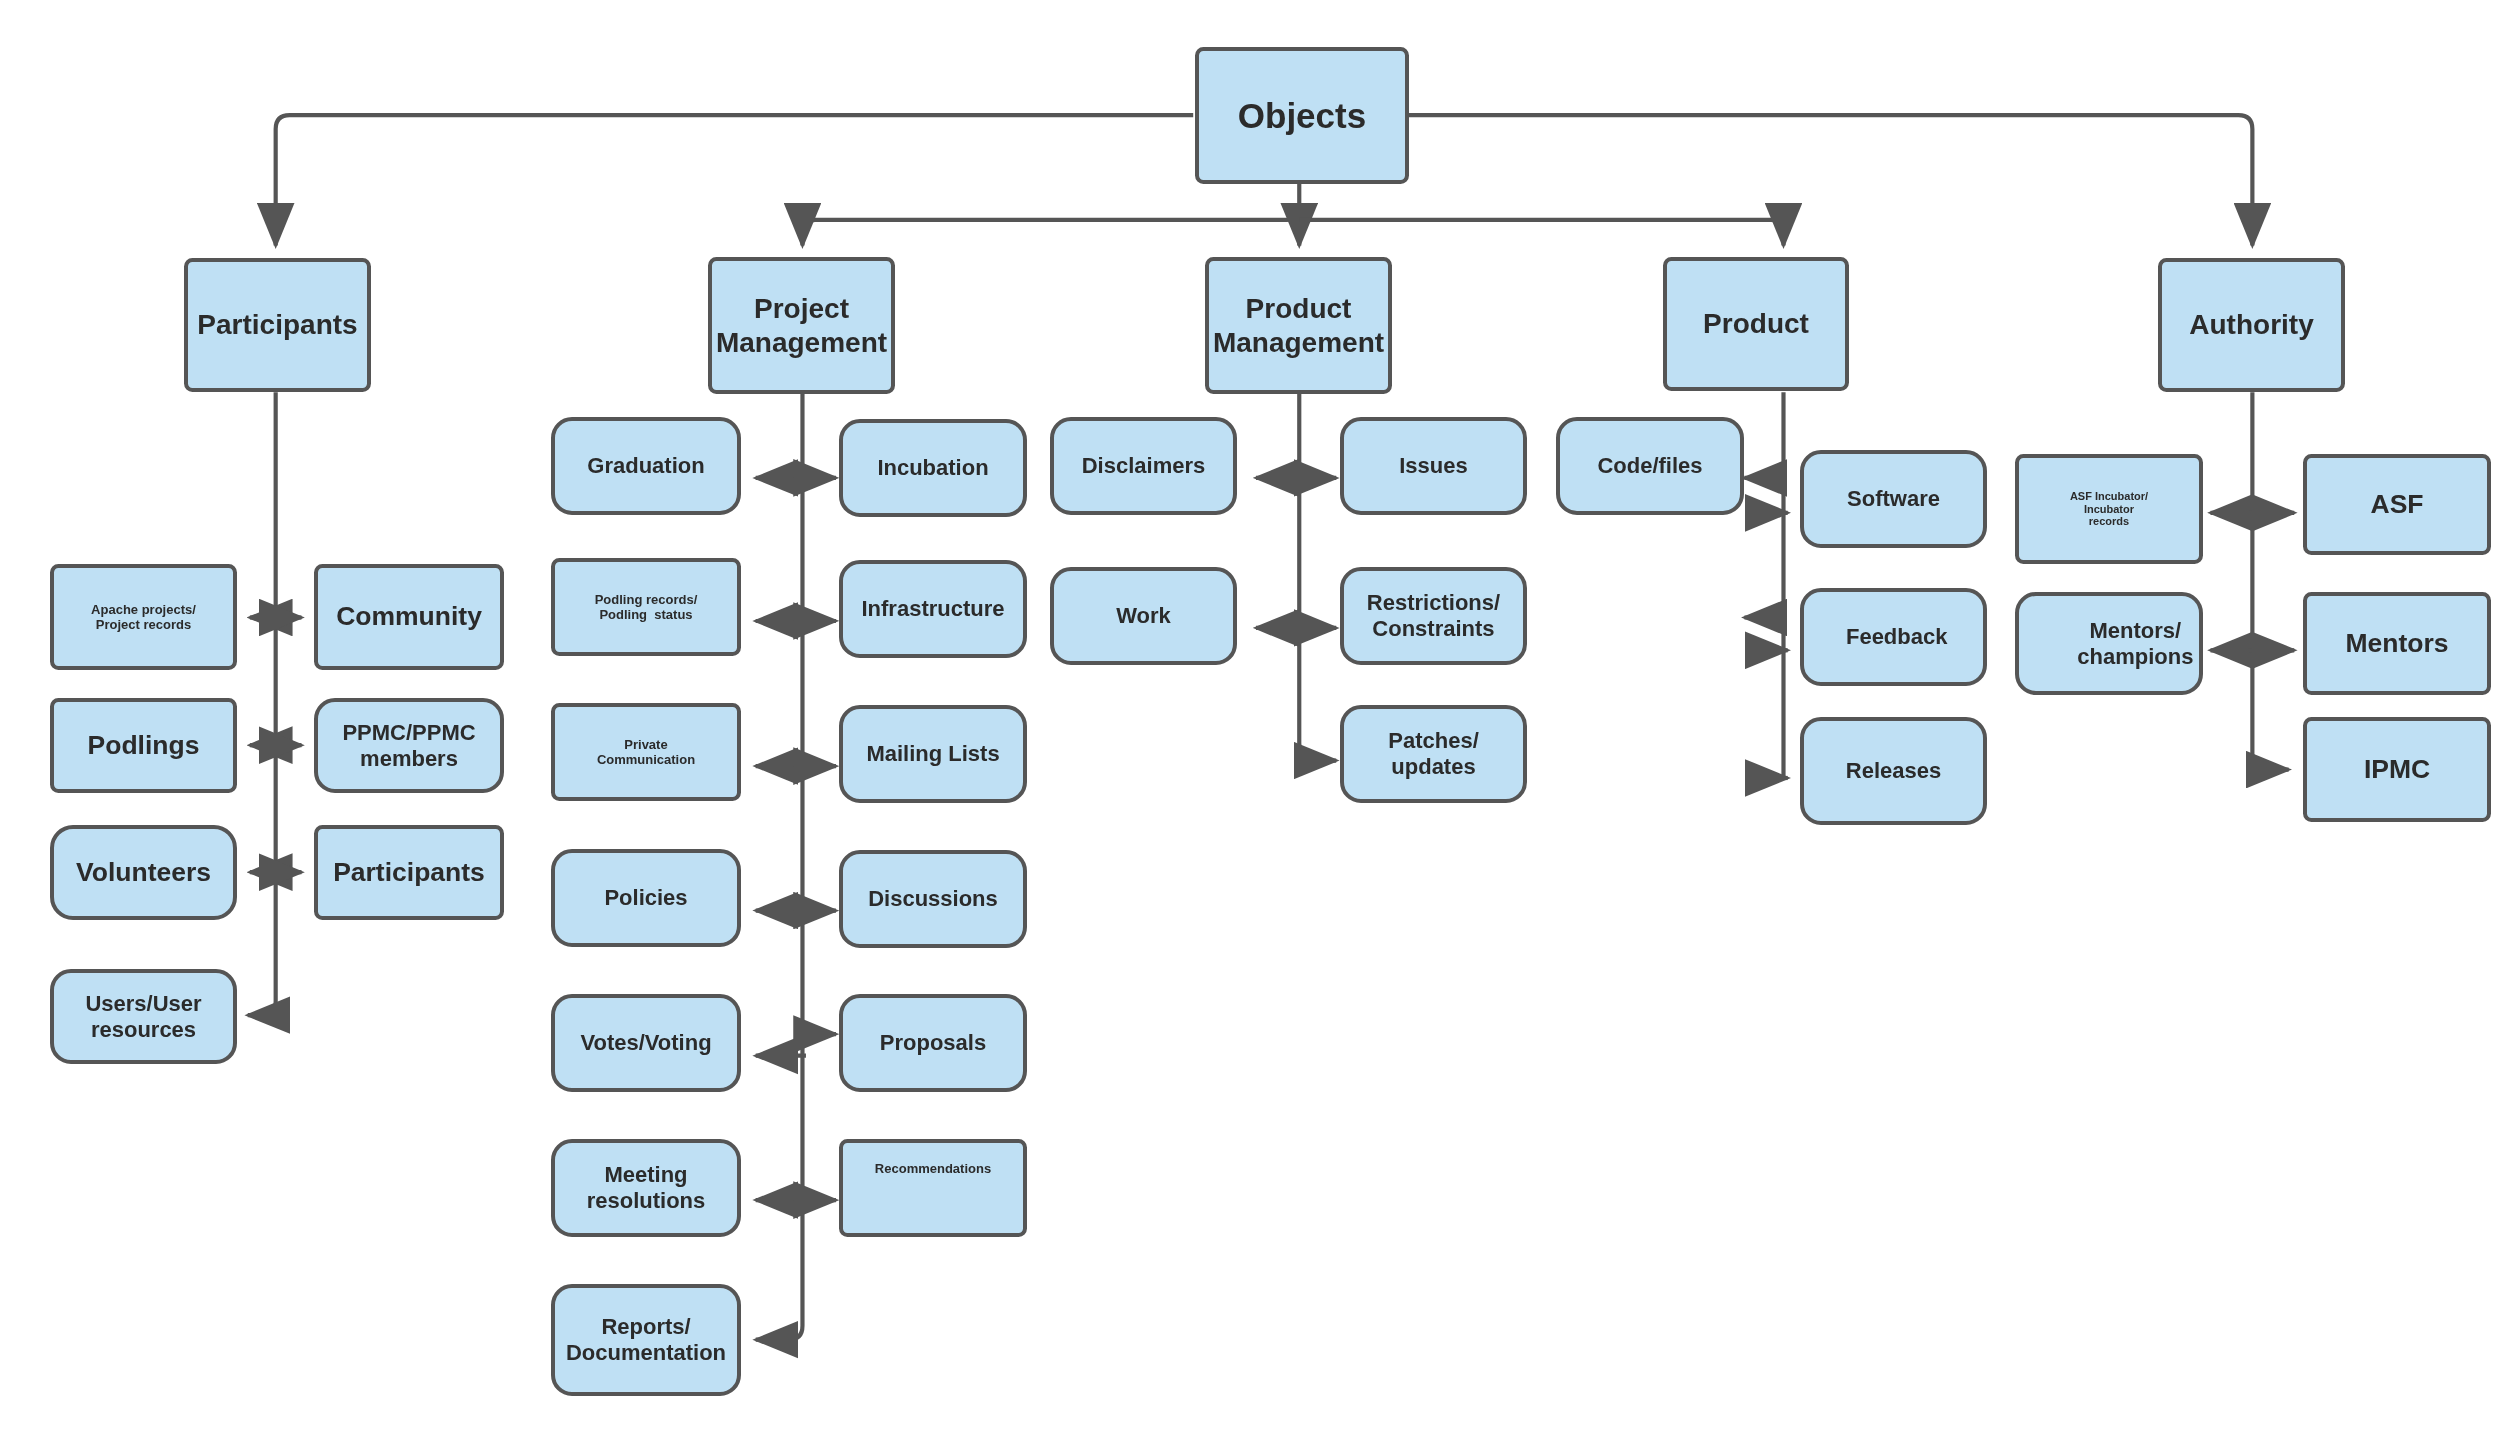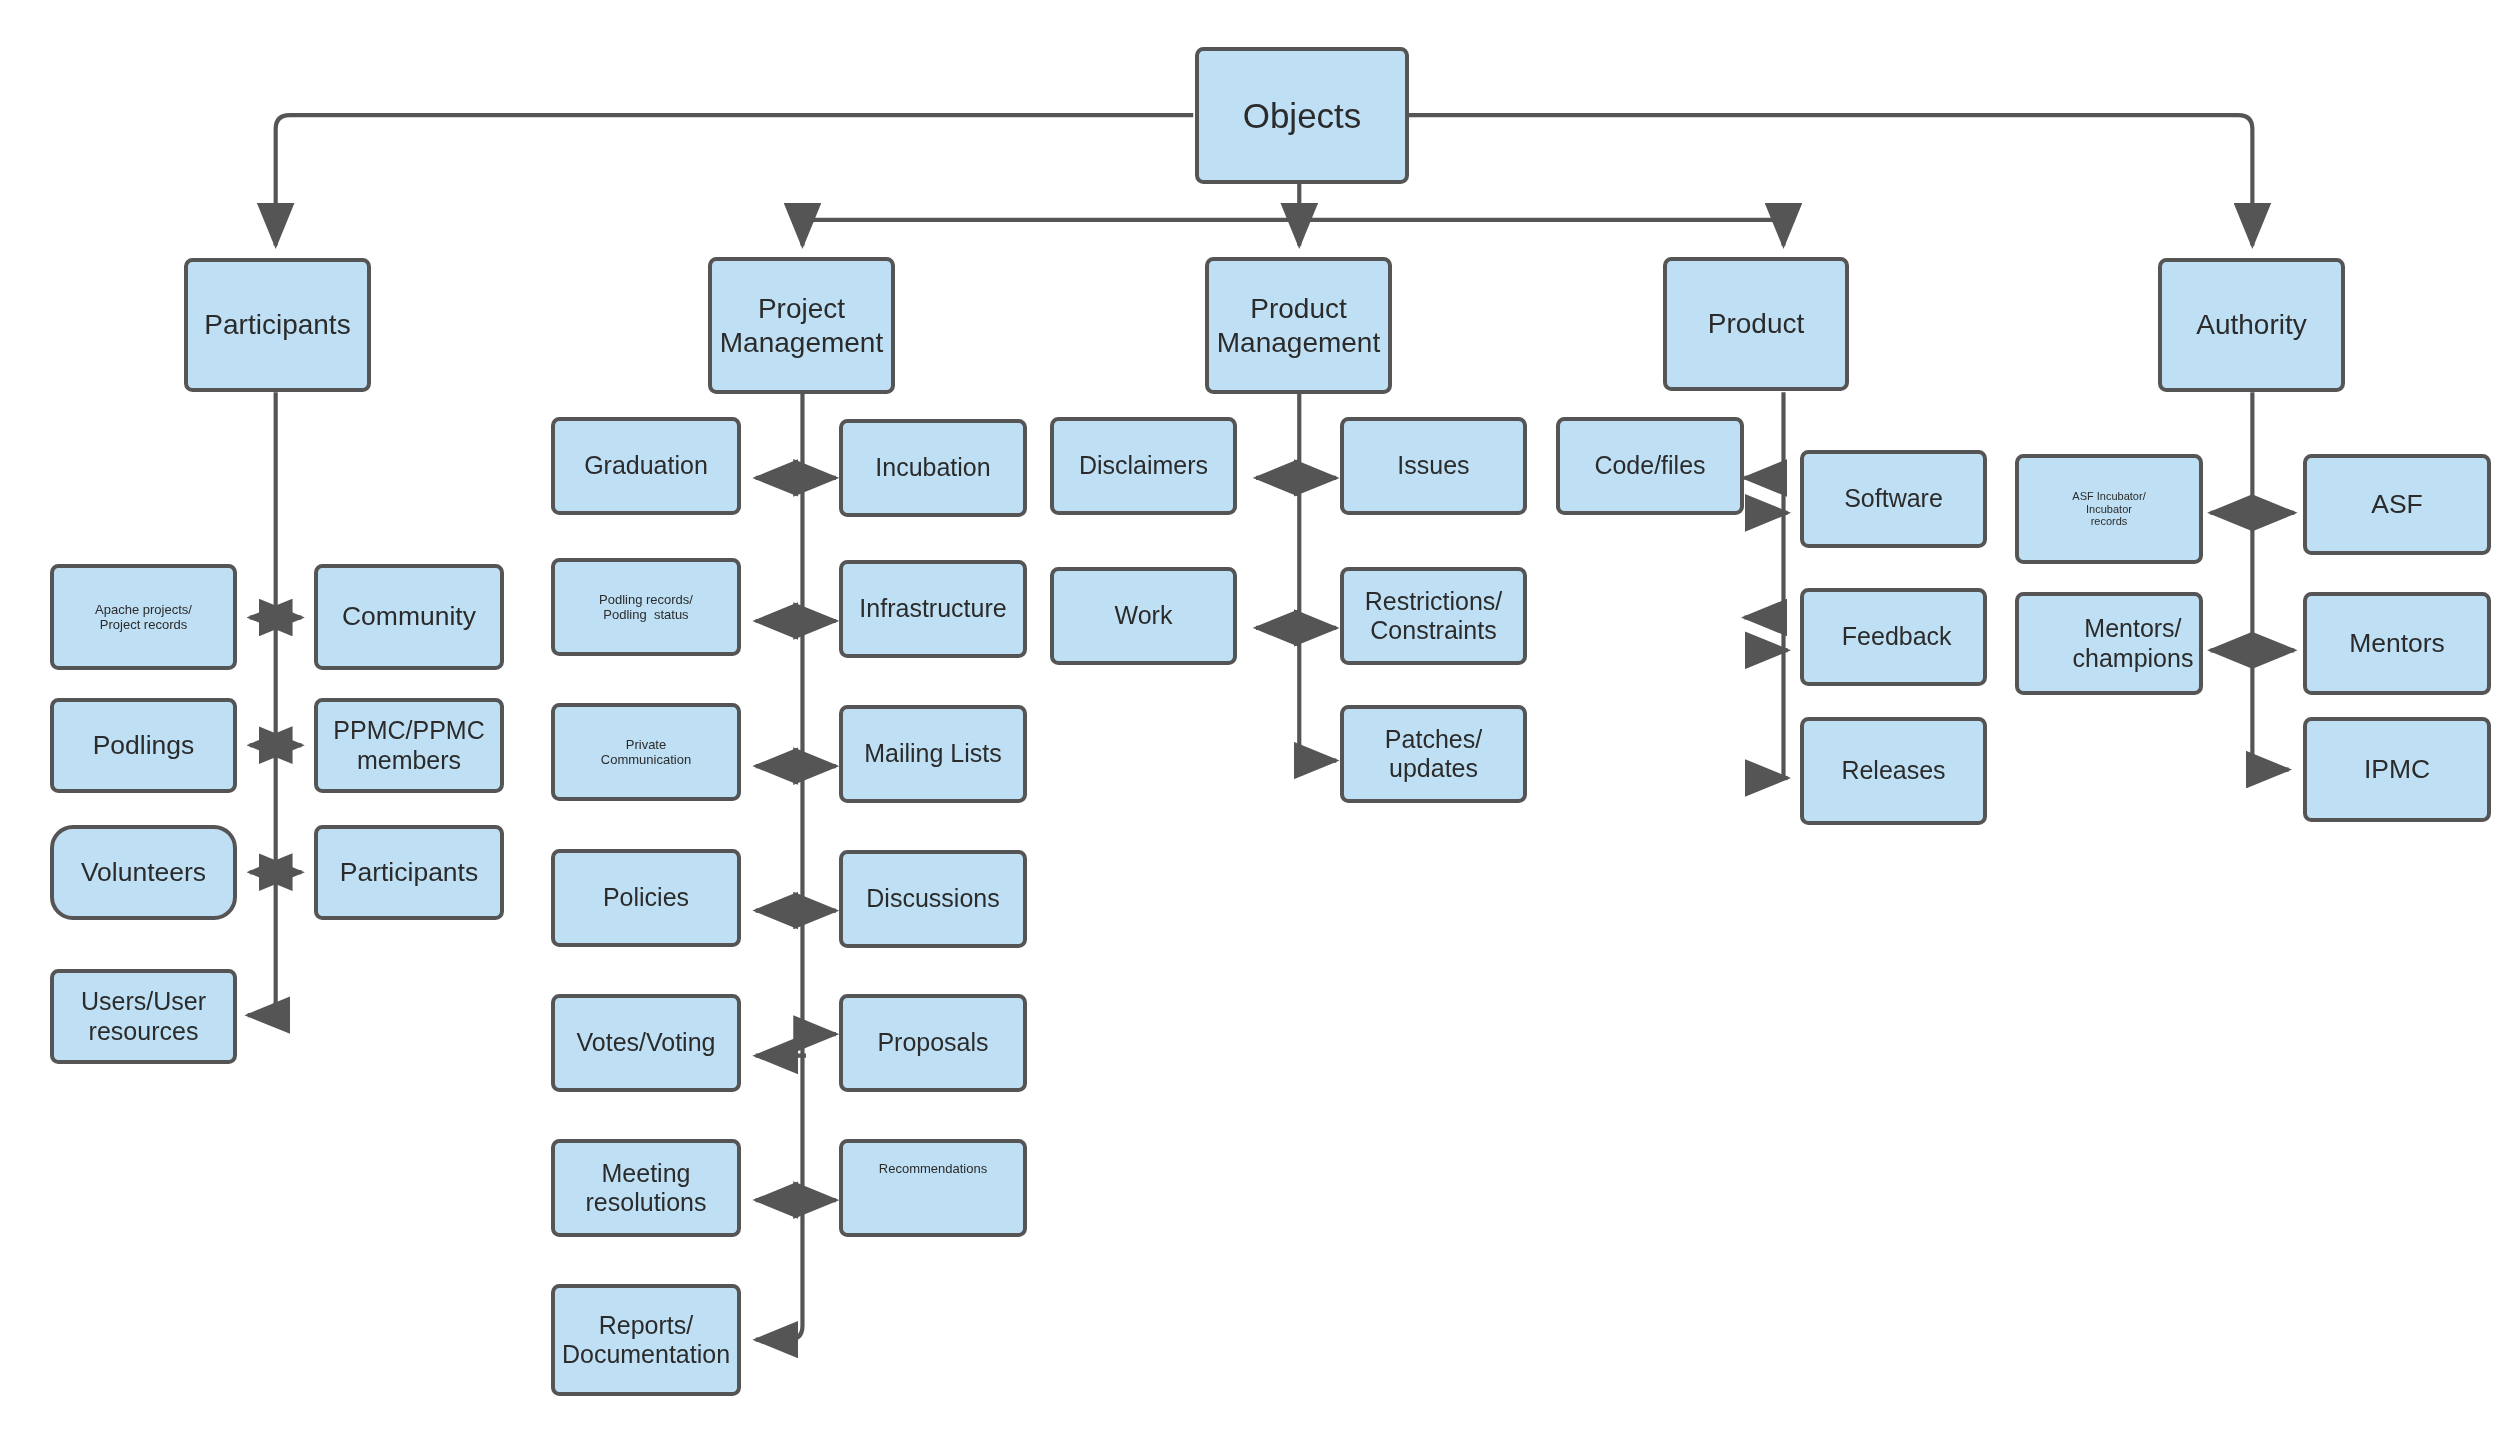--- a/index.html
+++ b/index.html
@@ -2,26 +2,26 @@
 <html style="font-size:11px"><head>
 <meta charset="utf-8">
 <style>
   html,body{margin:0;padding:0;background:#ffffff;}
   #stage{position:relative;width:2512px;height:1452px;background:#ffffff;
          font-family:"Liberation Sans",sans-serif;overflow:hidden;}
   #wires{position:absolute;left:0;top:0;width:2512px;height:1452px;pointer-events:none;}
   .node{position:absolute;box-sizing:border-box;
         background:#bfe0f4;border:4.2px solid #555555;border-radius:8.4px;
         display:flex;align-items:center;justify-content:center;
-        text-align:center;color:#2b2b2b;font-weight:normal;line-height:1.18;
+        text-align:center;color:#2b2b2b;font-weight:bold;line-height:1.18;
         padding:2.8px 5.6px;}
   .t-root{font-size:35px;}
   .t-l2{font-size:28px;}
   .t-big{font-size:26.5px;}
-  .t-mid{font-size:25px;}
+  .t-mid{font-size:22px;border-radius:21px;}
   .t-sm{font-size:13px;}
   .t-xs{font-size:11px;}
   .align-top{align-items:flex-start;padding-top:18px;}
 </style>
 </head>
 <body>
 
 <div id="stage">
 
   <svg id="wires" viewBox="0 0 3600 2081" xmlns="http://www.w3.org/2000/svg">

